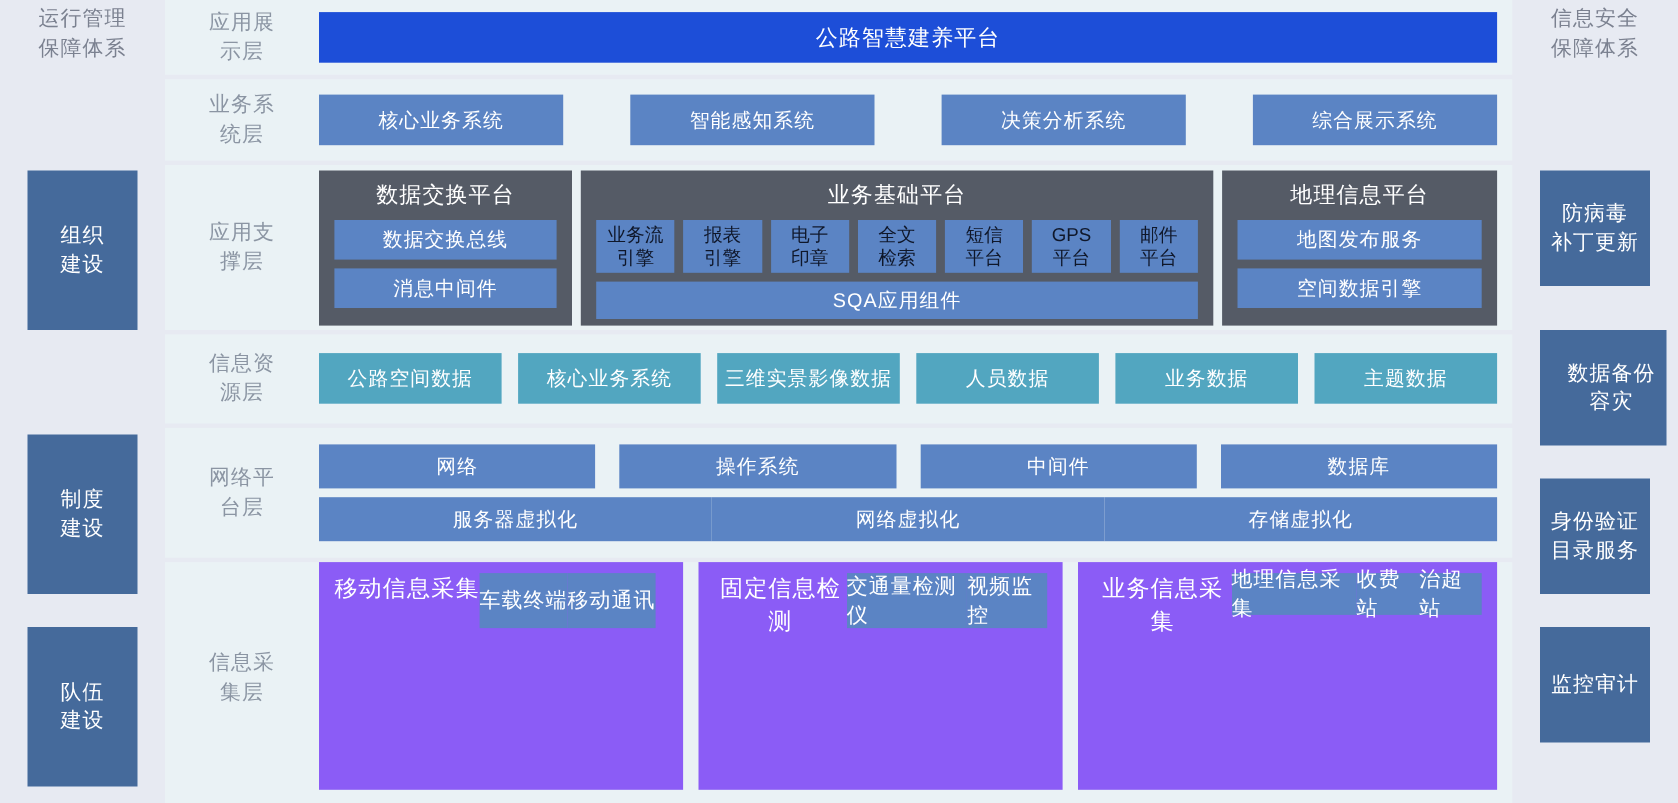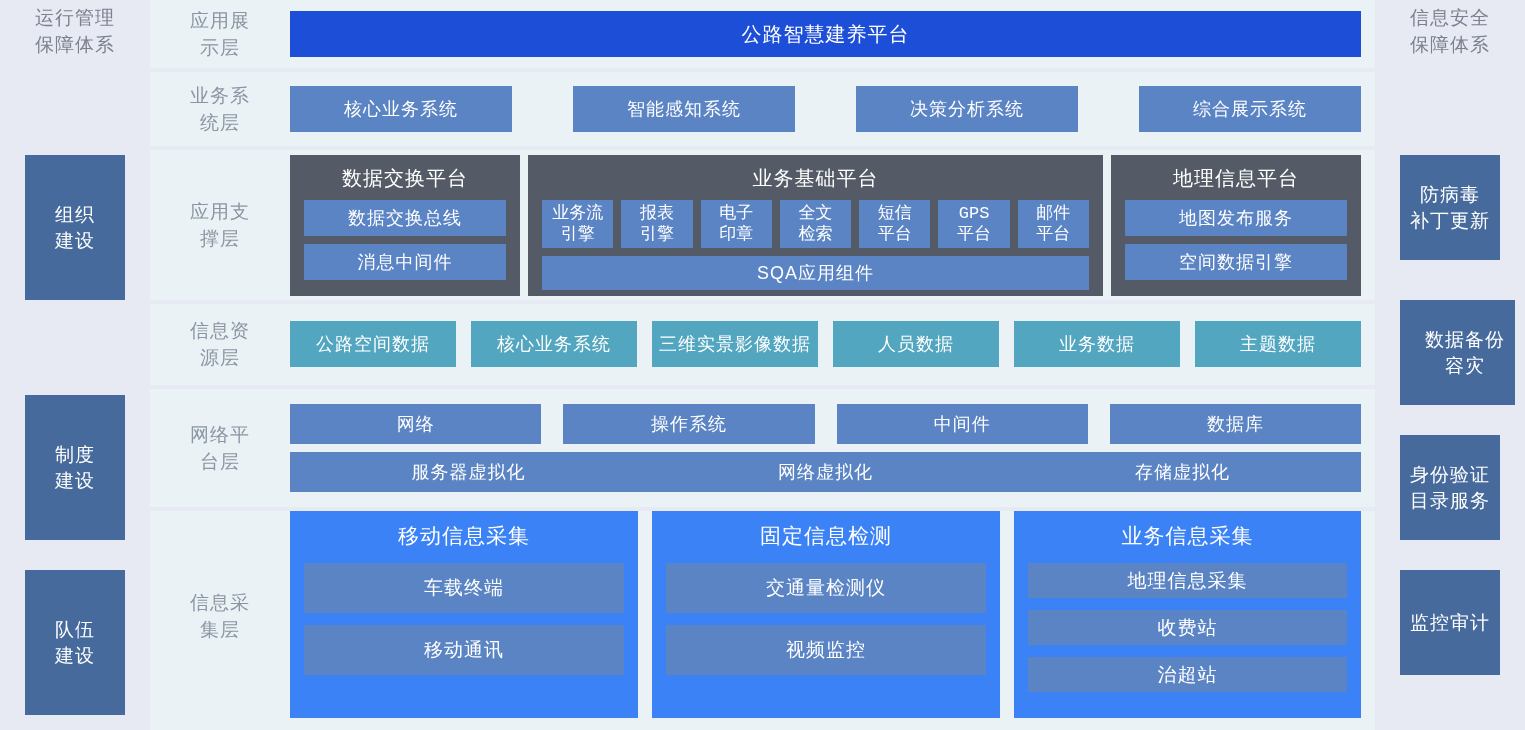--- a/index.html
+++ b/index.html
@@ -98,35 +98,34 @@
   .pbox{
     background:#5b84c4;color:#fff;
     display:flex;align-items:center;justify-content:center;
     font-size:18px;letter-spacing:1px;text-align:left;
   }
   .p-exchange{width:230px;}
   .p-exchange .pbox{height:36px;}
   .p-base{flex:1 1 auto;}
   .p-base .mini-row{display:flex;gap:8px;}
   .p-base .mini{
-    flex:1 1 0;background:#5b84c4;color:#ffffff;
+    flex:1 1 0;background:#5b84c4;color:#0f172a;
     display:flex;align-items:center;justify-content:center;
     font-size:17px;line-height:21px;text-align:center;white-space:pre-line;
     height:48px;
-    font-family:Liberation Mono, monospace;
   }
   .p-base .wide{height:34px;}
   .p-gis{width:250px;}
   .p-gis .pbox{height:36px;}
 
   
   .collect-wrap{display:flex;gap:14px;height:207px;}
   .collect-panel{
-    background:#3b82f6;padding:10px 14px 14px;box-sizing:border-box;
-    display:flex;flex-direction:column;
+    background:#8b5cf6;padding:10px 14px 14px;box-sizing:border-box;
+    display:flex;flex-direction:row;
   }
   .collect-panel .panel-title{font-size:21px;margin-bottom:12px;}
   .cp-a{width:348px;}
   .cp-b{width:348px;}
   .cp-c{flex:1 1 auto;}
   .cbox{
     background:#5b84c4;color:#fff;
     display:flex;align-items:center;justify-content:center;
     font-size:19px;letter-spacing:1px;margin-bottom:12px;
   }

